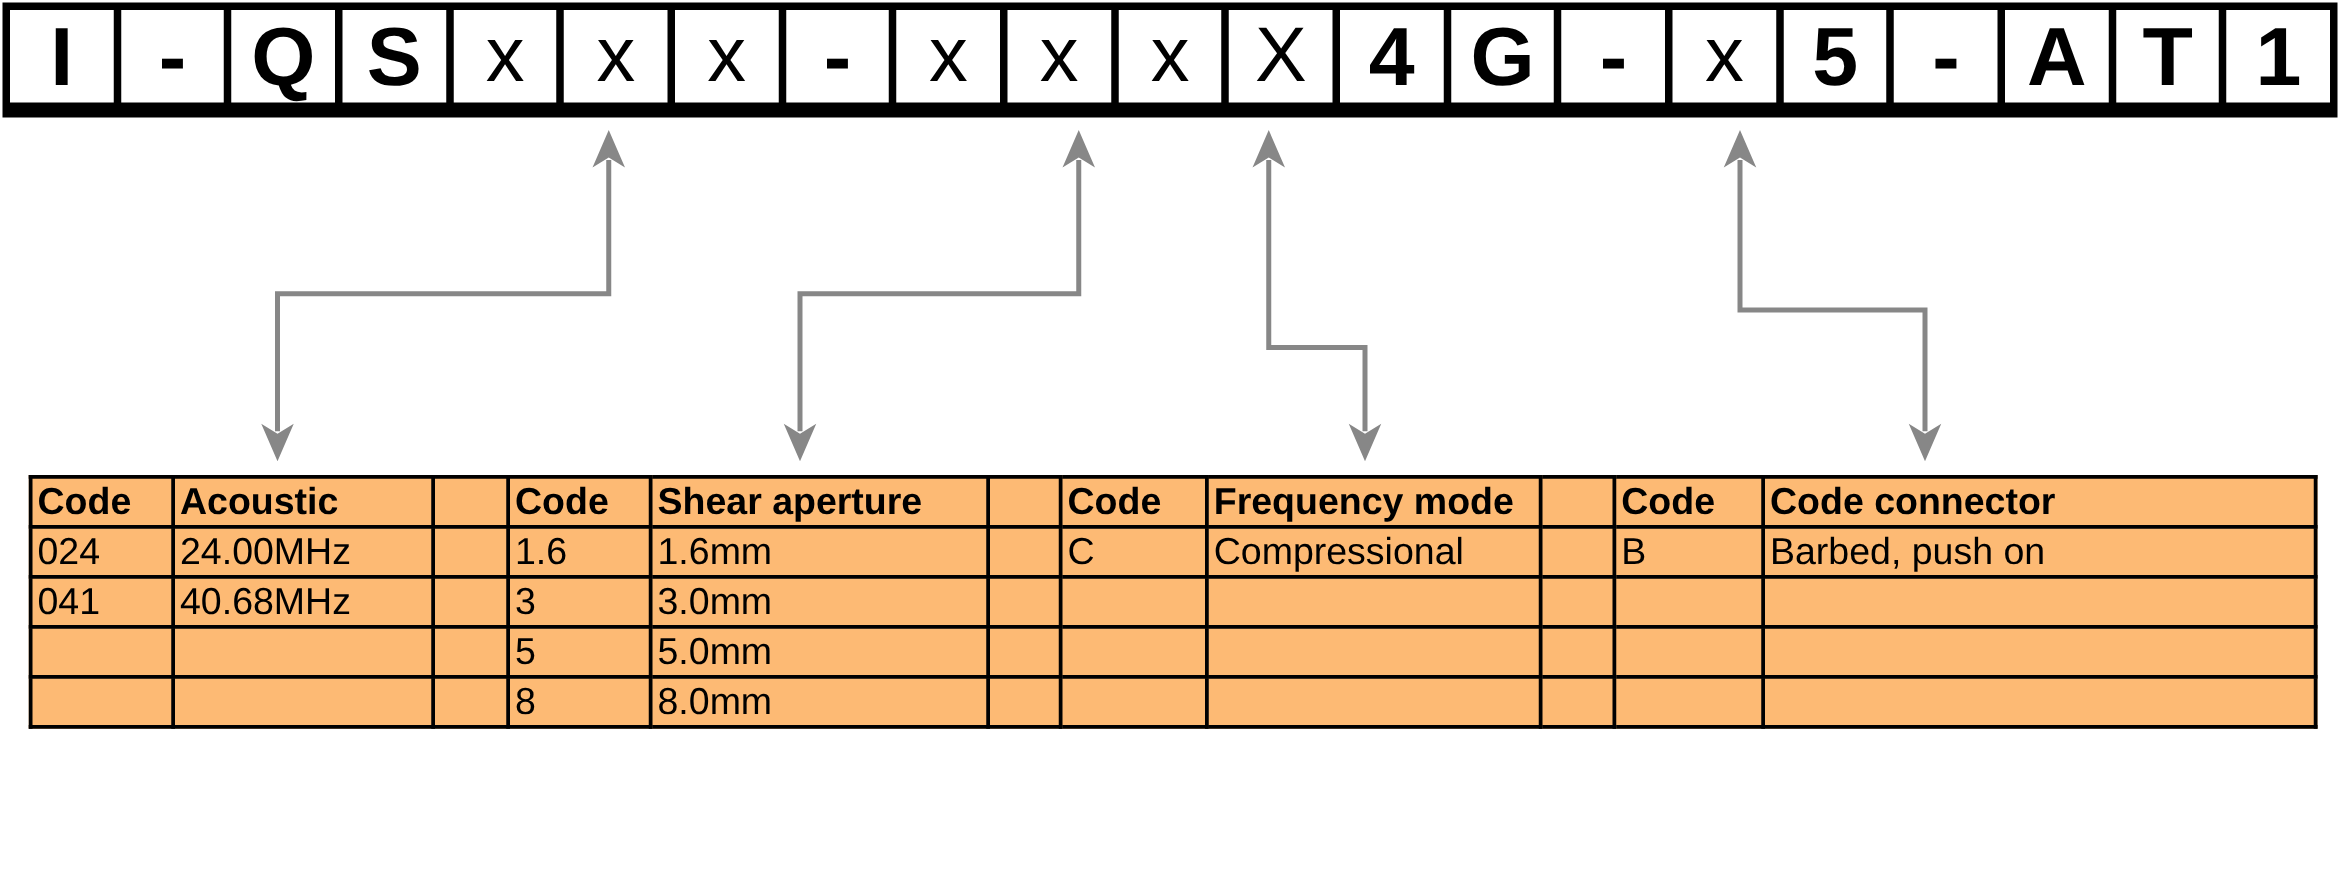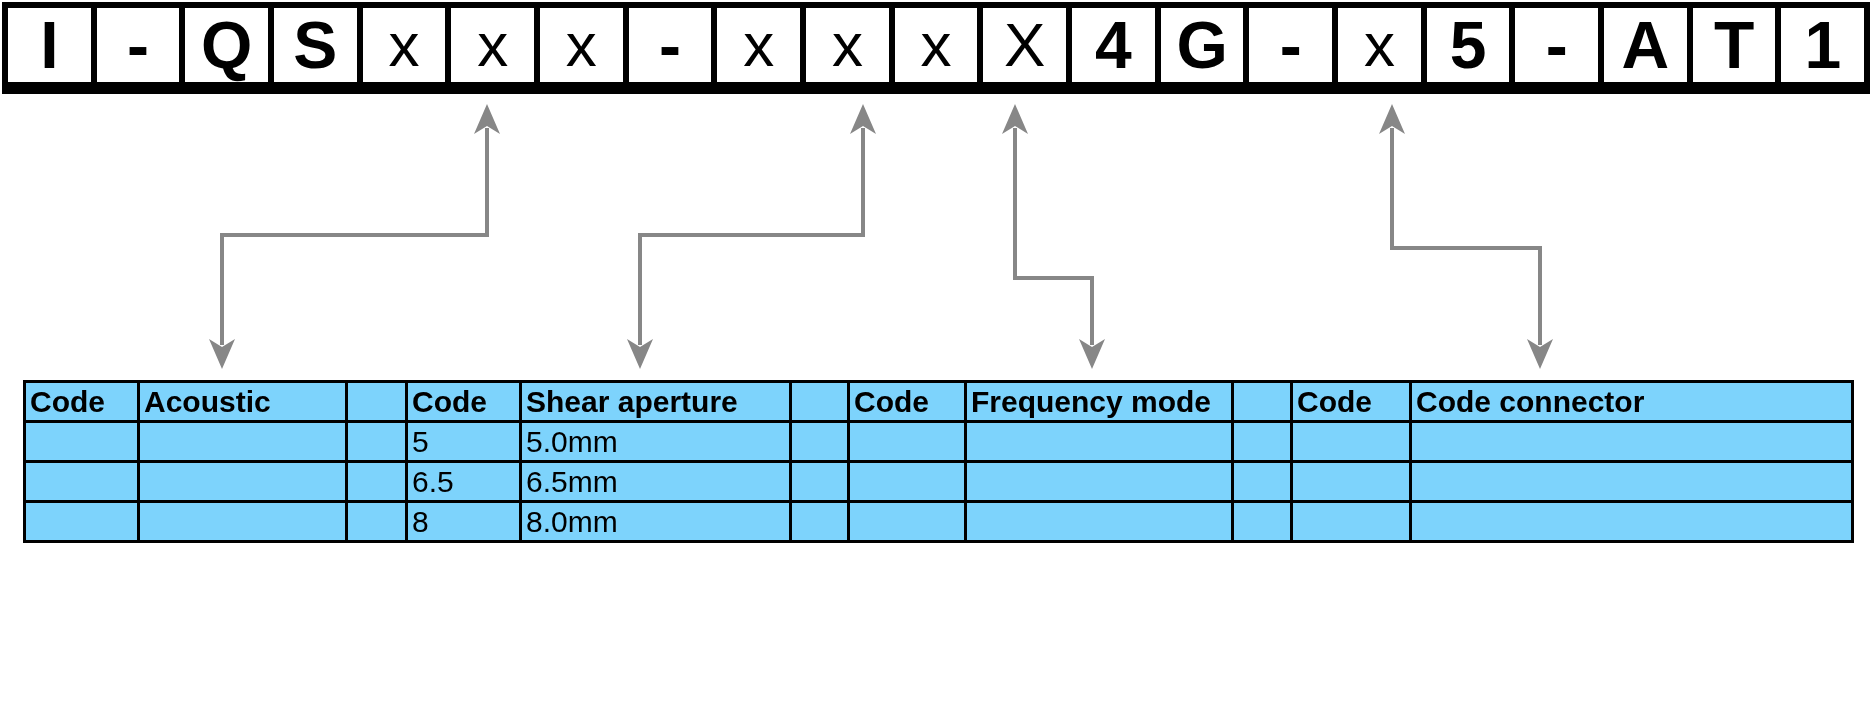--- a/index.html
+++ b/index.html
@@ -22,21 +22,21 @@
   .pn-cell.bold{font-weight:700;font-size:66px;}
   
   #arrow-layer{
     position:absolute;left:0;top:0;width:1874px;height:708px;
     pointer-events:none;
   }
   
   #code-tables{
     position:absolute;left:23px;top:380px;
     border-collapse:collapse;table-layout:fixed;
-    background:#7dd3fc;
+    background:#fdba74;
   }
   #code-tables td,#code-tables th{
     border:3px solid #000;
     height:37px;
     padding:0 2px 0 4px;
     font-size:30px;line-height:1.1;
     text-align:left;vertical-align:middle;
     white-space:nowrap;overflow:hidden;
     color:#000;font-weight:400;
   }
@@ -116,38 +116,51 @@
         <th></th>
         <th>Code</th>
         <th>Frequency mode</th>
         <th></th>
         <th>Code</th>
         <th>Code connector</th>
       </tr>
     </thead>
   <tbody id="code-tbody">
       <tr>
+        <td>024</td>
+        <td>24.00MHz</td>
         <td></td>
+        <td>1.6</td>
+        <td>1.6mm</td>
         <td></td>
+        <td>C</td>
+        <td>Compressional</td>
         <td></td>
-        <td>5</td>
-        <td>5.0mm</td>
+        <td>B</td>
+        <td>Barbed, push on</td>
+      </tr>
+      <tr>
+        <td>041</td>
+        <td>40.68MHz</td>
+        <td></td>
+        <td>3</td>
+        <td>3.0mm</td>
         <td></td>
         <td></td>
         <td></td>
         <td></td>
         <td></td>
         <td></td>
       </tr>
       <tr>
         <td></td>
         <td></td>
         <td></td>
-        <td>6.5</td>
-        <td>6.5mm</td>
+        <td>5</td>
+        <td>5.0mm</td>
         <td></td>
         <td></td>
         <td></td>
         <td></td>
         <td></td>
         <td></td>
       </tr>
       <tr>
         <td></td>
         <td></td>

